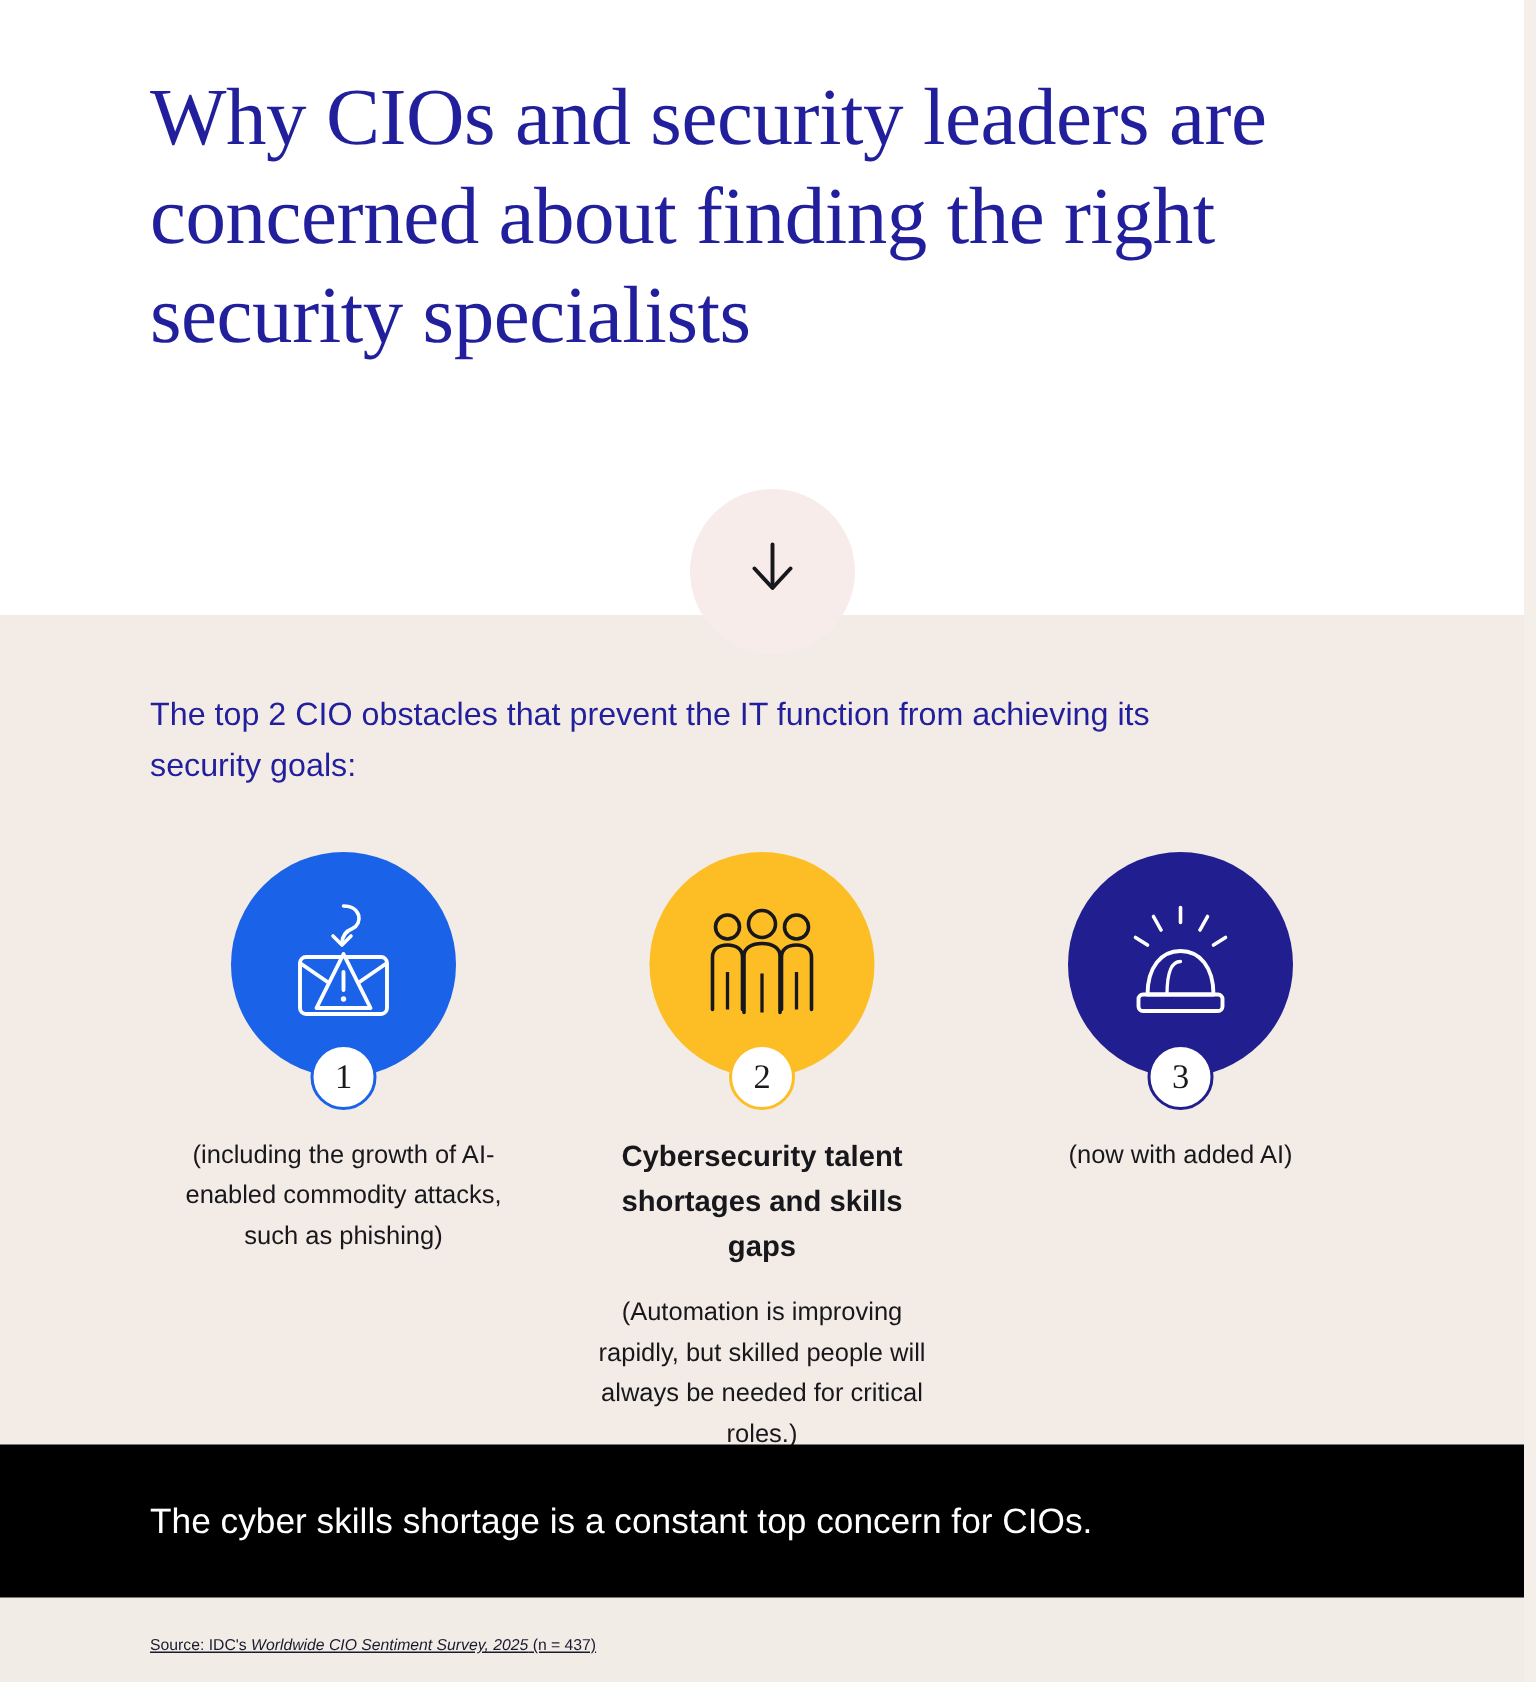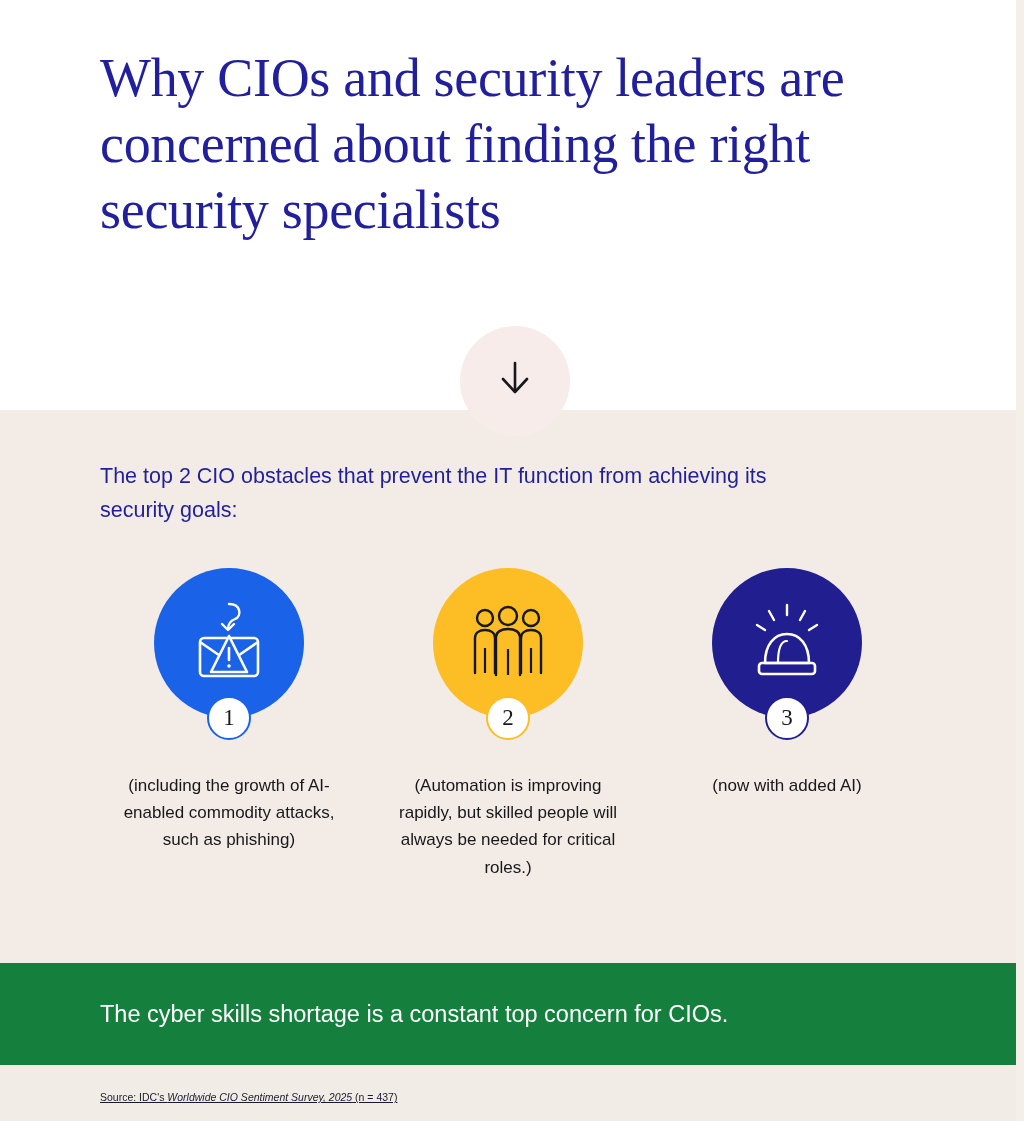--- a/index.html
+++ b/index.html
@@ -120,32 +120,32 @@
     font-weight: bold;
     color: #17171c;
     line-height: 1.55;
     margin: 0 0 14px 0;
     max-width: 235px;
   }
   .card-note {
     font-size: 17px;
     color: #17171c;
     line-height: 1.6;
-    margin: 16px;
+    margin: 0;
     max-width: 240px;
   }
 
   
   .banner {
     position: absolute;
     left: 0;
     right: 0;
     bottom: 56px;
     height: 102px;
-    background: #15803d;
+    background: #000000;
     display: flex;
     align-items: center;
   }
   .banner-text {
     color: #ffffff;
     font-size: 23.5px;
     padding-left: 100px;
     font-weight: 400;
   }
 
@@ -211,20 +211,21 @@
               <path d="M13 70 L13 35 C13 30 17 27 23 27 C29 27 33 30 33 35 L33 70" stroke="#17171c" stroke-width="2.4" fill="none" stroke-linecap="round"></path>
               <path d="M23 45 L23 70" stroke="#17171c" stroke-width="2.2" fill="none"></path>
               <path d="M34 72 L34 34 C34 29 39 26 46 26 C53 26 58 29 58 34 L58 72" stroke="#17171c" stroke-width="2.4" fill="none" stroke-linecap="round"></path>
               <path d="M46 46 L46 72" stroke="#17171c" stroke-width="2.2" fill="none"></path>
               <path d="M59 70 L59 35 C59 30 63 27 69 27 C75 27 79 30 79 35 L79 70" stroke="#17171c" stroke-width="2.4" fill="none" stroke-linecap="round"></path>
               <path d="M69 45 L69 70" stroke="#17171c" stroke-width="2.2" fill="none"></path>
             </svg>
           </div>
           <div class="num-badge" style="border:2px solid #fcbe24;">2</div>
         </div>
+        <p class="card-title">Cybersecurity talent shortages and skills gaps</p>
         <p class="card-note">(Automation is improving rapidly, but skilled people will always be needed for critical roles.)</p>
       </div>
 
       <div class="card">
         <div class="icon-circle-wrap icon-wrap">
           <div class="icon-circle" style="background:#211f8f;">
             <svg width="92" height="84" viewBox="0 0 92 84">
               <path d="M46 4 L46 14" stroke="#fff" stroke-width="2.4" stroke-linecap="round"></path>
               <path d="M28 10 L33 19" stroke="#fff" stroke-width="2.4" stroke-linecap="round"></path>
               <path d="M64 10 L59 19" stroke="#fff" stroke-width="2.4" stroke-linecap="round"></path>

